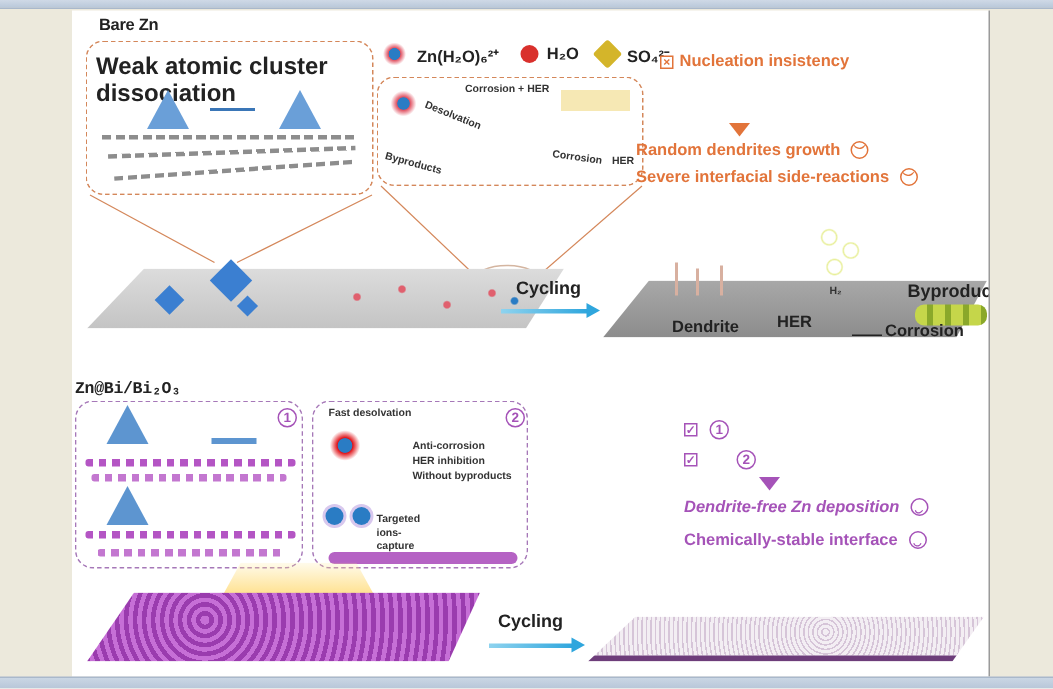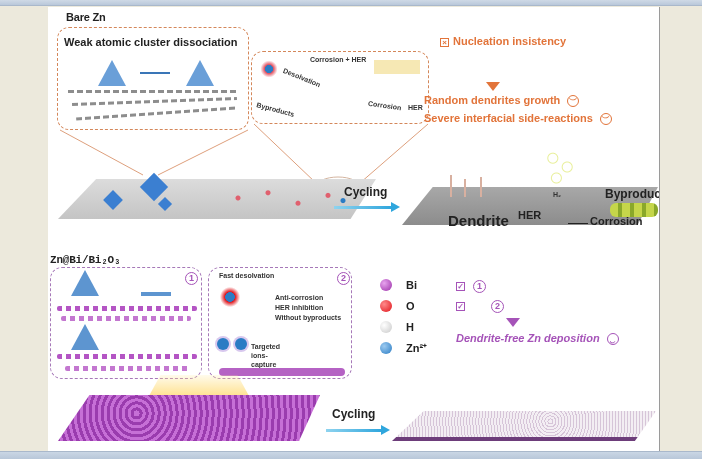--- a/index.html
+++ b/index.html
@@ -27,21 +27,21 @@
   }
   .abs { position: absolute; }
   .section-title {
     font-weight: bold; font-size: 11px; color: #222; letter-spacing: -0.2px;
   }
   .dashed-box {
     position: absolute; border: 1.5px dashed; border-radius: 12px;
   }
   .orange-box { border-color: #d4875a; }
   .purple-box { border-color: #a678b8; }
-  .box-title { font-weight: bold; font-size: 11px; color: #222; }
+  .box-title { font-weight: bold; font-size: 16px; color: #222; }
   .small-bold { font-weight: bold; font-size: 7px; color: #333; }
   .legend-txt { font-weight: bold; font-size: 11px; color: #222; }
   .orange-txt { color: #e2743a; font-weight: bold; font-size: 11px; }
   .purple-txt { color: #a553b8; font-weight: bold; font-size: 11px; }
   .arrow-down {
     width: 0; height: 0;
     border-left: 7px solid transparent; border-right: 7px solid transparent;
   }
   .ball {
     border-radius: 50%; position: absolute;
@@ -97,20 +97,28 @@
   <div class="dashed-box orange-box" style="left:9px; top:20px; width:192px; height:103px;">
     <div class="abs box-title" style="left:6px; top:8px;">Weak atomic cluster dissociation</div>
     <div class="tri" style="left:40px; top:32px;"></div>
     <div class="abs" style="left:82px; top:44px; width:30px; height:2px; background:#3a76b7;"></div>
     <div class="tri" style="left:128px; top:32px;"></div>
     <div class="dots-row" style="left:10px; top:62px; width:170px;"></div>
     <div class="dots-row" style="left:14px; top:72px; width:165px; transform:rotate(-2deg);"></div>
     <div class="dots-row" style="left:18px; top:84px; width:160px; transform:rotate(-4deg);"></div>
   </div>
 
+  <div class="abs" style="left:206px; top:20px; display:flex; align-items:center; gap:6px;">
+    <span style="display:inline-block; width:18px; height:18px; border-radius:50%; background:radial-gradient(circle,#2a7cc4 30%,#e05060 32%,#fff 60%);"></span>
+    <span class="legend-txt">Zn(H₂O)₆²⁺</span>
+    <span style="display:inline-block; width:12px; height:12px; margin-left:8px; border-radius:50%; background:#d9302c;"></span>
+    <span class="legend-txt">H₂O</span>
+    <span style="display:inline-block; width:14px; height:14px; margin-left:6px; border-radius:2px; background:#d4b52a; transform:rotate(45deg);"></span>
+    <span class="legend-txt">SO₄²⁻</span>
+  </div>
 
   <div class="dashed-box orange-box" style="left:203px; top:44px; width:178px; height:73px;">
     <div class="abs small-bold" style="left:58px; top:4px;">Corrosion + HER</div>
     <div class="abs" style="left:6px; top:6px; width:22px; height:22px; border-radius:50%; background:radial-gradient(circle,#2a7cc4 25%,#e05060 28%,#fff 55%);"></div>
     <div class="abs small-bold" style="left:30px; top:22px; transform:rotate(22deg);">Desolvation</div>
     <div class="abs small-bold" style="left:4px; top:54px; transform:rotate(15deg);">Byproducts</div>
     <div class="abs" style="left:122px; top:8px; width:46px; height:14px; background:#f6e8b4;"></div>
     <div class="abs small-bold" style="left:116px; top:50px; transform:rotate(8deg);">Corrosion</div>
     <div class="abs small-bold" style="left:156px; top:52px;">HER</div>
   </div>
@@ -148,21 +156,21 @@
   <div class="blue-arrow" style="left:286px; top:199px; width:58px;"></div>
 
   <div class="plate" style="left:354px; top:180px; width:256px; height:38px; background:linear-gradient(180deg,#a8a8a8,#8c8c8c);"></div>
   <div class="abs" style="left:402px; top:168px; width:2px; height:22px; background:#d8b0a0;"></div>
   <div class="abs" style="left:416px; top:172px; width:2px; height:18px; background:#d8b0a0;"></div>
   <div class="abs" style="left:432px; top:170px; width:2px; height:20px; background:#d8b0a0;"></div>
   <div class="abs" style="left:494px; top:138px; width:36px; height:44px; border-radius:10px; background:radial-gradient(circle at 30% 30%, transparent 4px, #e8ef9a 5px, transparent 6px), radial-gradient(circle at 70% 50%, transparent 4px, #e8ef9a 5px, transparent 6px), radial-gradient(circle at 40% 75%, transparent 4px, #e8ef9a 5px, transparent 6px);"></div>
   <div class="abs small-bold" style="left:505px; top:184px;">H₂</div>
   <div class="abs cycling" style="left:557px; top:180px;">Byproducts</div>
   <div class="abs" style="left:562px; top:196px; width:48px; height:14px; border-radius:6px; background:repeating-linear-gradient(90deg,#c5d64a 0 8px,#8aa82a 8px 12px);"></div>
-  <div class="abs cycling" style="left:400px; top:205px; font-size:15px;">Dendrite</div>
+  <div class="abs cycling" style="left:400px; top:205px; font-size:11px;">Dendrite</div>
   <div class="abs cycling" style="left:470px; top:202px; font-size:11px;">HER</div>
   <div class="abs" style="left:520px; top:216px; width:20px; height:1px; background:#222;"></div>
   <div class="abs cycling" style="left:542px; top:208px; font-size:11px;">Corrosion</div>
 
   <div class="abs section-title" style="left:2px; top:247px;font-family:Liberation Mono, monospace;">Zn@Bi/Bi₂O₃</div>
 
   <div class="dashed-box purple-box" style="left:2px; top:260px; width:152px; height:112px;">
     <div class="circnum" style="left:134px; top:4px;">1</div>
     <div class="tri" style="left:20px; top:2px; border-bottom-color:#5d95d0;"></div>
     <div class="abs" style="left:90px; top:24px; width:30px; height:4px; background:#5d95d0;"></div>
@@ -179,54 +187,40 @@
     <div class="abs" style="left:8px; top:16px; width:26px; height:26px; border-radius:50%; background:radial-gradient(circle,#2a7cc4 25%,#e0141a 28%,#fff 55%);"></div>
     <div class="abs small-bold" style="left:66px; top:26px;">Anti-corrosion</div>
     <div class="abs small-bold" style="left:66px; top:36px;">HER inhibition</div>
     <div class="abs small-bold" style="left:66px; top:46px;">Without byproducts</div>
     <div class="ball" style="left:8px; top:70px; width:12px; height:12px; background:#2a7cc4; box-shadow:0 0 0 2px #d8c8ee;"></div>
     <div class="ball" style="left:26px; top:70px; width:12px; height:12px; background:#2a7cc4; box-shadow:0 0 0 2px #d8c8ee;"></div>
     <div class="abs small-bold" style="left:42px; top:74px; width:40px; line-height:9px;">Targeted ions-capture</div>
     <div class="abs" style="left:10px; top:100px; width:126px; height:8px; border-radius:4px; background:#b562c4;"></div>
   </div>
 
-  <div class="abs" style="left:332px; top:267px;">
-    <div style="display:flex; align-items:center; height:21px;">
-      <span style="display:inline-block; width:12px; height:12px; border-radius:50%; background:radial-gradient(circle at 35% 35%, #e7a3ee, #9b2fa8);"></span>
-      <span class="legend-txt" style="margin-left:14px;">Bi</span>
-    </div>
-    <div style="display:flex; align-items:center; height:21px;">
-      <span style="display:inline-block; width:12px; height:12px; border-radius:50%; background:radial-gradient(circle at 35% 35%, #ff8a8a, #e0141a);"></span>
-      <span class="legend-txt" style="margin-left:14px;">O</span>
-    </div>
-    <div style="display:flex; align-items:center; height:21px;">
-      <span style="display:inline-block; width:12px; height:12px; border-radius:50%; background:radial-gradient(circle at 35% 35%, #fff, #c8c8c8);"></span>
-      <span class="legend-txt" style="margin-left:14px;">H</span>
-    </div>
-    <div style="display:flex; align-items:center; height:21px;">
-      <span style="display:inline-block; width:12px; height:12px; border-radius:50%; background:radial-gradient(circle at 35% 35%, #9ccaf0, #2a7cc4);"></span>
-      <span class="legend-txt" style="margin-left:14px;">Zn²⁺</span>
-    </div>
-  </div>
 
   <div class="abs" style="left:408px; top:269px;">
     <div class="purple-txt" style="height:20px; display:flex; align-items:center;">
       <span class="checkbox" style="border-color:#a553b8; color:#a553b8;">✓</span>
       <span class="circnum" style="position:relative; margin-left:4px;">1</span>
     </div>
     <div class="purple-txt" style="height:20px; display:flex; align-items:center;">
       <span class="checkbox" style="border-color:#a553b8; color:#a553b8;">✓</span>
       <span class="circnum" style="position:relative; margin-left:22px;">2</span>
     </div>
   </div>
   <div class="abs arrow-down" style="left:458px; top:311px; border-top:9px solid #a553b8;"></div>
   <div class="abs purple-txt" style="left:408px; top:325px;font-style:italic;">
     <span>Dendrite-free Zn deposition</span>
     <span class="face" style="border-color:#a553b8; color:#a553b8;">‿</span>
   </div>
+  <div class="abs purple-txt" style="left:408px; top:347px;">
+    <span>Chemically-stable interface</span>
+    <span class="face" style="border-color:#a553b8; color:#a553b8;">‿</span>
+  </div>
 
   <div class="abs" style="left:96px; top:368px; width:110px; height:30px; background:linear-gradient(180deg, rgba(255,236,160,0.2), rgba(255,210,90,0.9)); clip-path:polygon(15% 0,85% 0,100% 100%,0 100%);"></div>
 
   <div class="plate" style="left:10px; top:388px; width:262px; height:46px; background:repeating-radial-gradient(circle at 30% 40%, #c66fd6 0 3px, #9a3cae 3px 6px); box-shadow:0 3px 4px #999;"></div>
 
   <div class="abs cycling" style="left:284px; top:400px;">Cycling</div>
   <div class="blue-arrow" style="left:278px; top:422px; width:56px;"></div>
 
   <div class="plate" style="left:344px; top:404px; width:264px; height:30px; background:repeating-radial-gradient(circle at 60% 40%, #f3eef3 0 2px, #d6c5d8 2px 3px); border-bottom:4px solid #6d3d7a;"></div>
 

